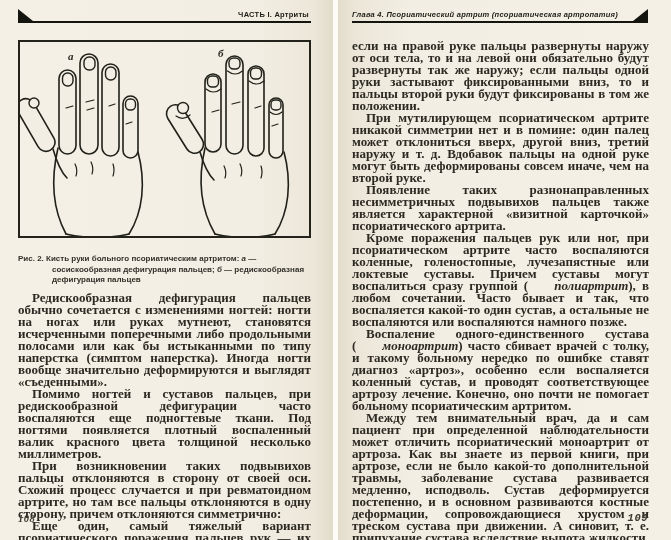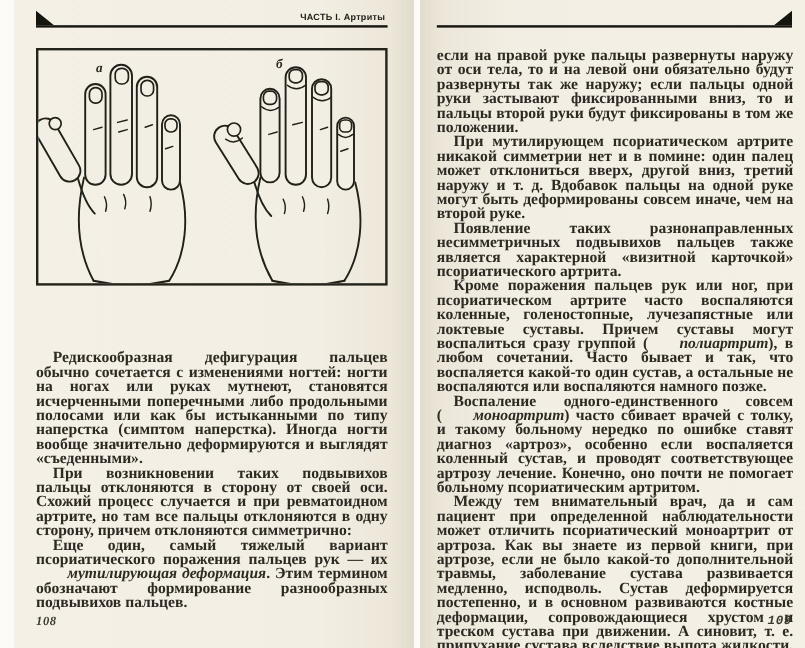--- a/index.html
+++ b/index.html
@@ -2,21 +2,21 @@
 <html><head>
 <meta charset="utf-8">
 <style>
   html,body{margin:0;padding:0;}
   body{
     width:671px;height:540px;
     background:#fcfbf7;
     font-family:"Liberation Serif",serif;
     overflow:hidden;
   }
-  .spread{position:relative;width:582px;height:540px;background:#fcfbf7;margin-left:12px;}
+  .spread{position:relative;width:582px;height:540px;background:#fcfbf7;}
   .page{position:absolute;top:0;height:540px;width:333px;}
   .page.left{
     left:0;
     background:linear-gradient(90deg,#f4f0e6 0%,#f2eee3 76%,#ece7d9 94%,#e1dbca 100%);
   }
   .page.right{
     left:338px;
     background:linear-gradient(90deg,#e2dccb 0%,#ebe6d8 5%,#f2eee3 22%,#f4f0e6 100%);
   }
 
@@ -145,41 +145,44 @@
           <path class="crease" d="M100,82 l6,-2"></path>
           <path class="crease" d="M52,122 q3,6 1,12"></path>
           <path class="crease" d="M68,120 q3,6 1,12"></path>
           <path class="crease" d="M89,122 q2,6 0,12"></path>
         </g>
         <text class="fig-label" x="48" y="18">а</text>
         <text class="fig-label" x="198" y="15">б</text>
       </svg>
     </div>
 
+    <p class="fig-caption"><span class="cap-lead">Рис. 2.</span><span> Кисть руки больного псориатическим артритом: </span><span class="cap-em">а</span><span> — сосискообразная дефигурация пальцев; </span><span class="cap-em">б</span><span> — редискообразная дефигурация пальцев</span></p>
 
     <div class="body">
       <p><span>Редискообразная дефигурация пальцев обычно сочетается с изменениями ногтей: ногти на ногах или руках мутнеют, становятся исчерченными поперечными либо продольными полосами или как бы истыканными по типу наперстка (симптом наперстка). Иногда ногти вообще значительно деформируются и выглядят «съеденными».</span></p>
+      <p><span>Помимо ногтей и суставов пальцев, при редискообразной дефигурации часто воспаляются еще подногтевые ткани. Под ногтями появляется плотный воспаленный валик красного цвета толщиной несколько миллиметров.</span></p>
       <p><span>При возникновении таких подвывихов пальцы отклоняются в сторону от своей оси. Схожий процесс случается и при ревматоидном артрите, но там все пальцы отклоняются в одну сторону, причем отклоняются симметрично:</span></p>
       <p><span>Еще один, самый тяжелый вариант псориатического поражения пальцев рук — их </span><span class="em">мутилирующая деформация</span><span>. Этим термином обозначают формирование разнообразных подвывихов пальцев.</span></p>
     </div>
 
     <div class="pgnum">108</div>
   </div>
 
   <div class="page right">
     <div class="pg-header">
       <span class="tri tri-right"></span>
+      <span class="hdr-text">Глава 4. Псориатический артрит (псориатическая артропатия)</span>
       <div class="hdr-rule"></div>
     </div>
 
     <div class="body">
       <p class="noind"><span>если на правой руке пальцы развернуты наружу от оси тела, то и на левой они обязательно будут развернуты так же наружу; если пальцы одной руки застывают фиксированными вниз, то и пальцы второй руки будут фиксированы в том же положении.</span></p>
       <p><span>При мутилирующем псориатическом артрите никакой симметрии нет и в помине: один палец может отклониться вверх, другой вниз, третий наружу и т. д. Вдобавок пальцы на одной руке могут быть деформированы совсем иначе, чем на второй руке.</span></p>
       <p><span>Появление таких разнонаправленных несимметричных подвывихов пальцев также является характерной «визитной карточкой» псориатического артрита.</span></p>
       <p><span>Кроме поражения пальцев рук или ног, при псориатическом артрите часто воспаляются коленные, голеностопные, лучезапястные или локтевые суставы. Причем суставы могут воспалиться сразу группой (</span><span class="em">полиартрит</span><span>), в любом сочетании. Часто бывает и так, что воспаляется какой-то один сустав, а остальные не воспаляются или воспаляются намного позже.</span></p>
-      <p><span>Воспаление одного-единственного совсем (</span><span class="em">моноартрит</span><span>) часто сбивает врачей с толку, и такому больному нередко по ошибке ставят диагноз «артроз», особенно если воспаляется коленный сустав, и проводят соответствующее артрозу лечение. Конечно, оно почти не помогает больному псориатическим артритом.</span></p>
+      <p><span>Воспаление одного-единственного сустава (</span><span class="em">моноартрит</span><span>) часто сбивает врачей с толку, и такому больному нередко по ошибке ставят диагноз «артроз», особенно если воспаляется коленный сустав, и проводят соответствующее артрозу лечение. Конечно, оно почти не помогает больному псориатическим артритом.</span></p>
       <p><span>Между тем внимательный врач, да и сам пациент при определенной наблюдательности может отличить псориатический моноартрит от артроза. Как вы знаете из первой книги, при артрозе, если не было какой-то дополнительной травмы, заболевание сустава развивается медленно, исподволь. Сустав деформируется постепенно, и в основном развиваются костные деформации, сопровождающиеся хрустом и треском сустава при движении. А синовит, т. е. припухание сустава вследствие выпота жидкости, при артрозе редко бывает очень уж выраженным.</span></p>
     </div>
 
     <div class="pgnum">109</div>
   </div>
 
 </div>
 
 </body></html>

